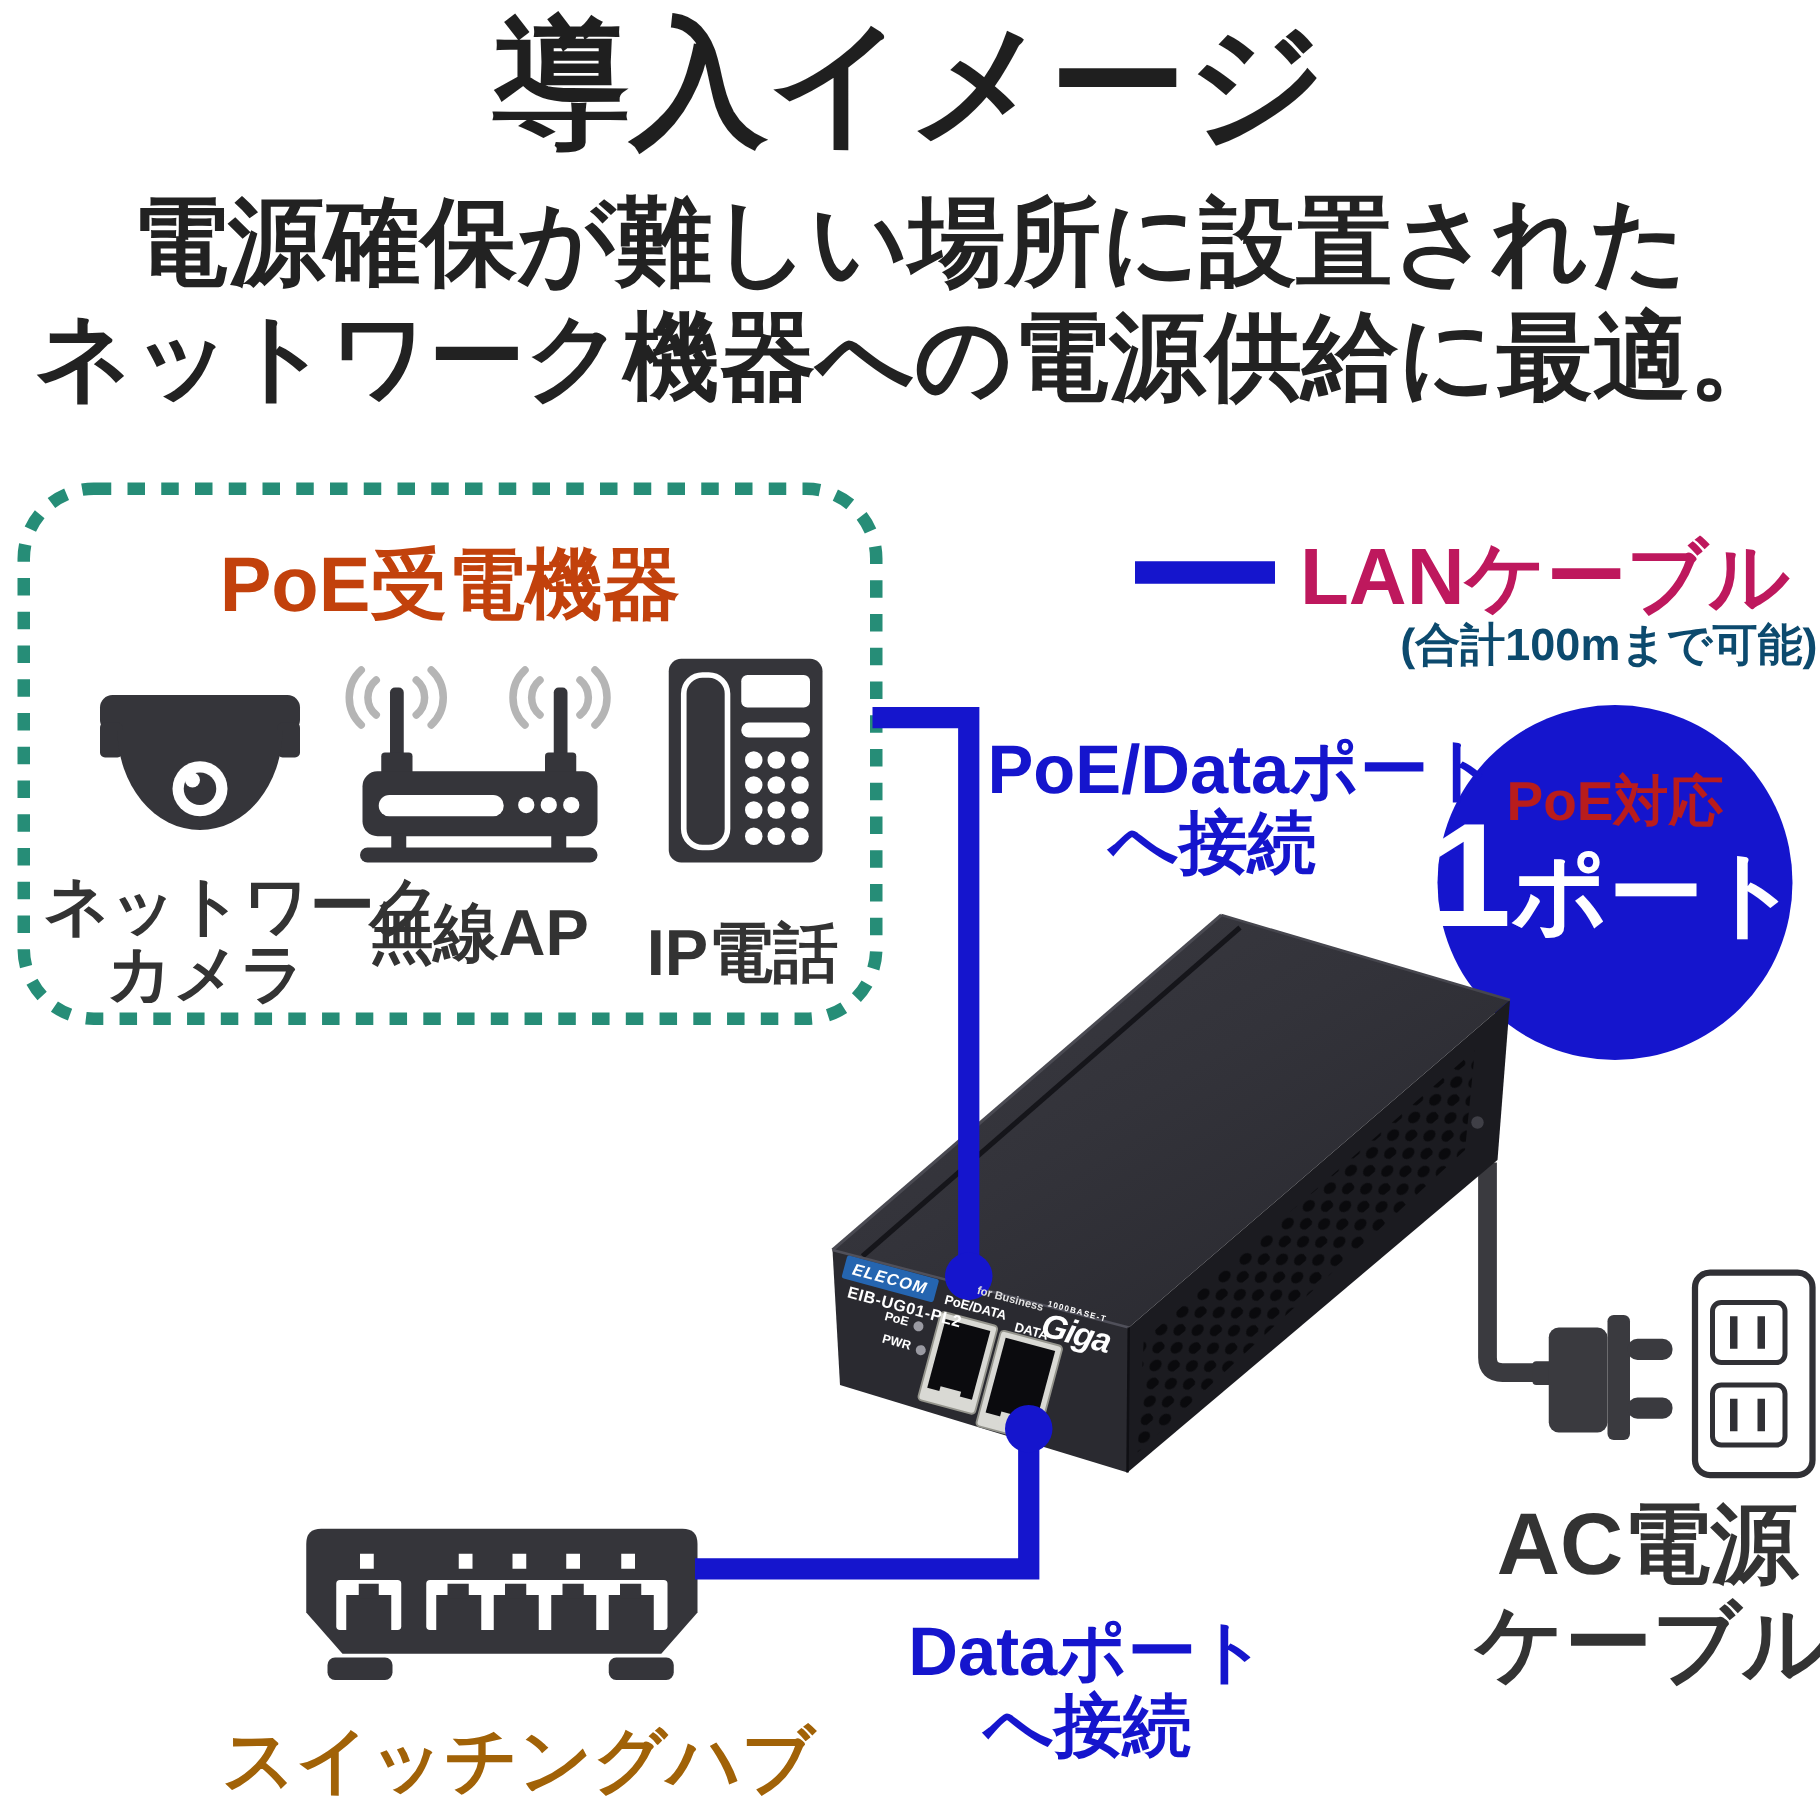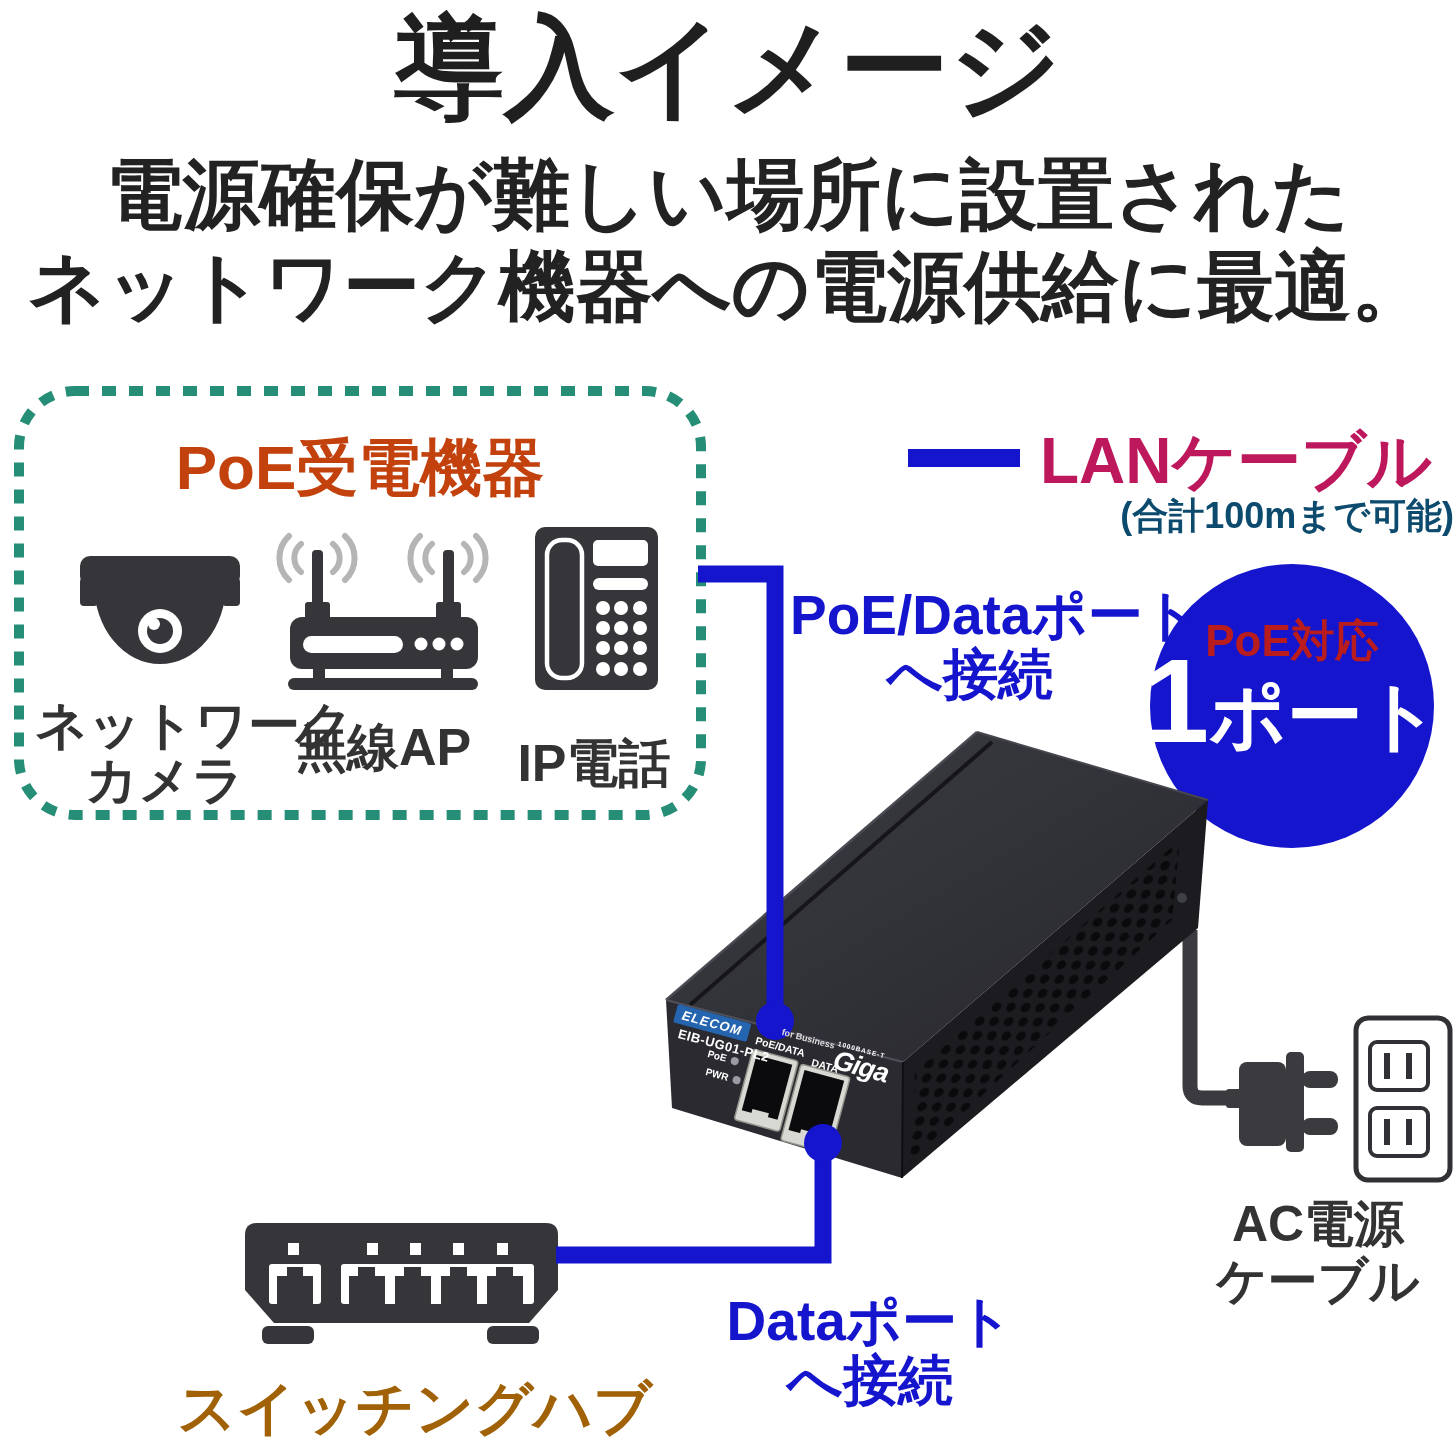--- a/index.html
+++ b/index.html
@@ -19,21 +19,21 @@
   .phlabel{left:504px;top:720px;width:180px;margin-top:16px;}
   .legend-label{left:1040px;top:418px;font-size:64px;font-weight:800;color:#be185d;}
   .legend-note{right:2px;top:492px;font-size:36px;font-weight:700;color:#0c4a6e;}
   .bluenote{color:#1515cd;font-weight:800;font-size:55px;line-height:1.08;}
   .poenote{left:790px;top:586px;width:360px;}
   .datanote{left:700px;top:1292px;width:340px;}
   .badge-top{left:1150px;top:612px;width:284px;font-size:44px;font-weight:700;color:#b91c1c;}
   .badge-line{left:1140px;top:642px;width:304px;display:flex;justify-content:center;align-items:baseline;color:#fff;}
   .badge-num{font-size:118px;font-weight:800;line-height:1;}
   .badge-unit{font-size:76px;font-weight:700;line-height:1;margin-top:36px;}
-  .aclabel{left:1180px;top:1196px;width:276px;font-size:50px;font-weight:800;color:#333;line-height:1.13;}
+  .aclabel{left:1180px;top:1196px;width:276px;font-size:70px;font-weight:800;color:#333;line-height:1.13;}
   .hublabel{left:140px;top:1370px;width:550px;font-size:58px;font-weight:800;color:#a16207;}
   .dev{position:absolute;color:#fff;transform:rotate(15deg);transform-origin:left top;line-height:1;}
   .elecom{left:678px;top:1004px;background:#2565b0;font-size:13px;font-weight:900;font-style:italic;
           letter-spacing:1px;padding:3px 7px;border-radius:2px;}
   .model{left:680px;top:1027px;font-size:13px;font-weight:700;letter-spacing:.5px;}
   .led{font-size:10px;font-weight:700;display:flex;align-items:center;gap:5px;}
   .led1{left:709px;top:1049px;}
   .led2{left:707px;top:1067px;}
   .led-dot{width:8px;height:8px;border-radius:50%;background:#9a9aa2;display:inline-block;}
   .p1label{left:757px;top:1035px;font-size:10.5px;font-weight:700;}

